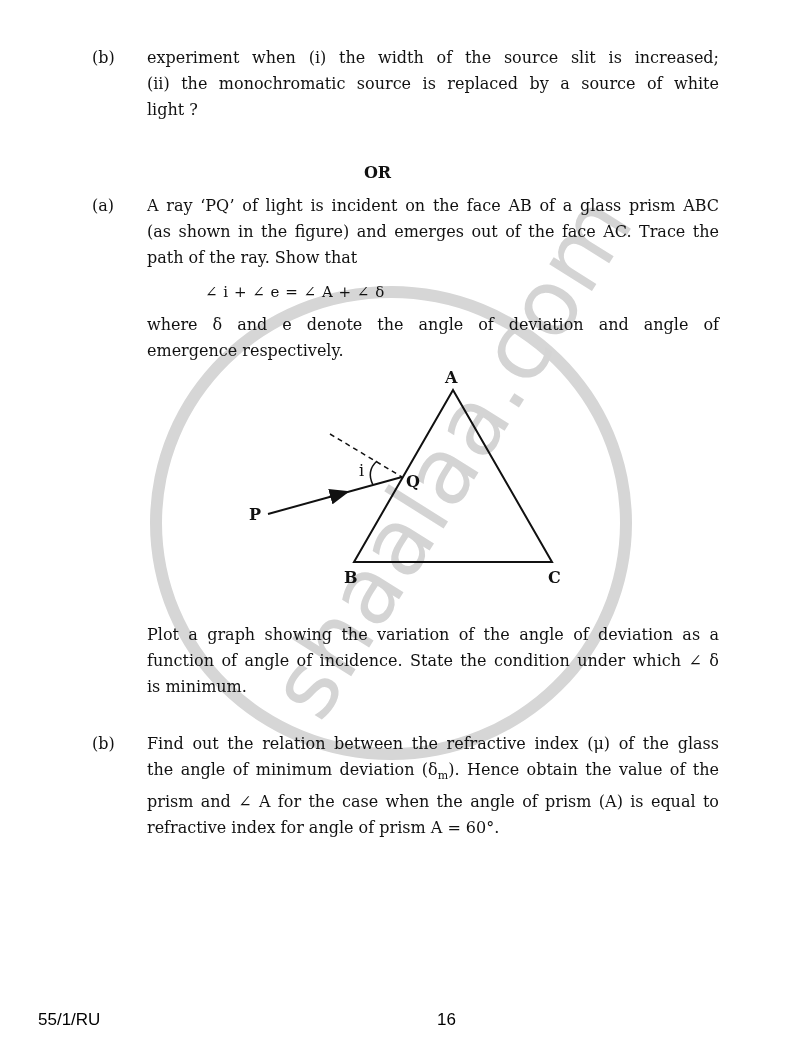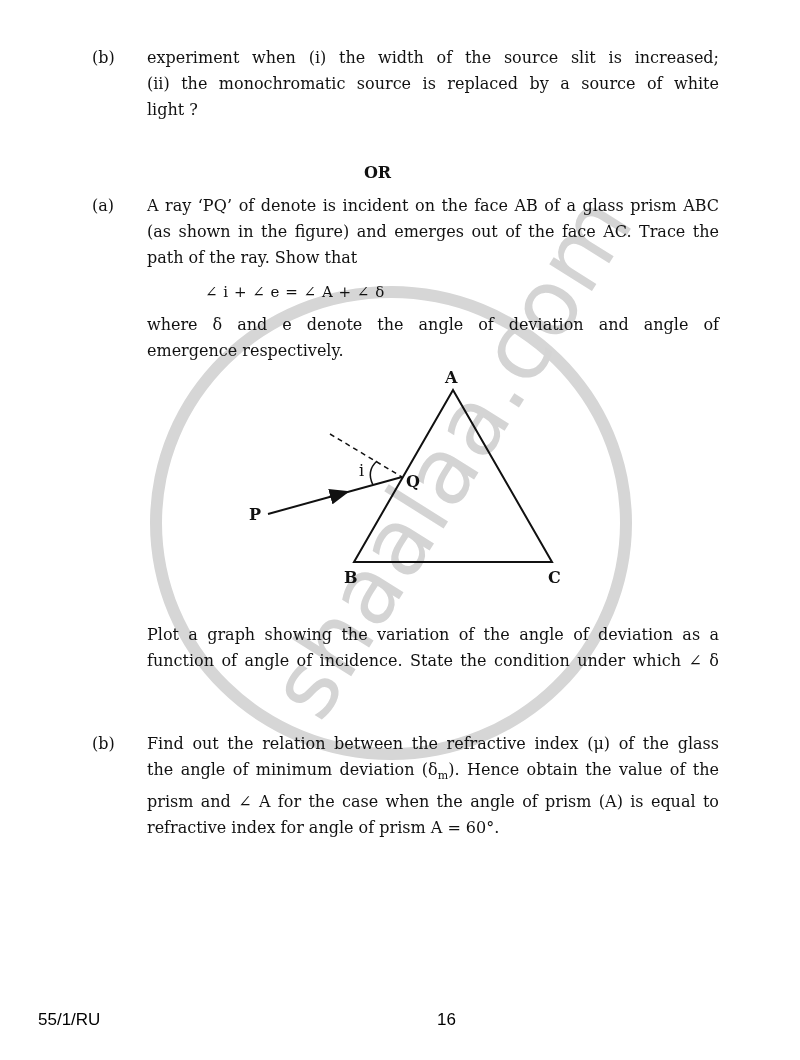--- a/index.html
+++ b/index.html
@@ -61,21 +61,21 @@
       <span class="line">(ii) the monochromatic source is replaced by a source of white</span>
       <span class="line last">light ?</span>
     </div>
   </div>
 
   <div class="or">OR</div>
 
   <div class="q-row" style="top:193px;">
     <div class="q-label">(a)</div>
     <div class="q-text">
-      <span class="line">A ray ‘PQ’ of denote is incident on the face AB of a glass prism ABC</span>
+      <span class="line">A ray ‘PQ’ of light is incident on the face AB of a glass prism ABC</span>
       <span class="line">(as shown in the figure) and emerges out of the face AC. Trace the</span>
       <span class="line last">path of the ray. Show that</span>
     </div>
   </div>
 
   <div class="formula">∠ i + ∠ e = ∠ A + ∠ δ</div>
 
   <div class="q-row" style="top:312px;">
     <div class="q-label"></div>
     <div class="q-text">
@@ -107,20 +107,21 @@
     <div style="position:absolute;left:19px;top:145px;font-weight:bold;font-size:16px;">P</div>
     <div style="position:absolute;left:176px;top:112px;font-weight:bold;font-size:16px;">Q</div>
     <div style="position:absolute;left:129px;top:101px;font-size:16px;">i</div>
   </div>
 
   <div class="q-row" style="top:596px;margin-top:26px;">
     <div class="q-label"></div>
     <div class="q-text">
       <span class="line">Plot a graph showing the variation of the angle of deviation as a</span>
       <span class="line">function of angle of incidence. State the condition under which ∠ δ</span>
+      <span class="line last">is minimum.</span>
     </div>
   </div>
 
   <div class="q-row" style="top:731px;">
     <div class="q-label">(b)</div>
     <div class="q-text">
       <span class="line">Find out the relation between the refractive index (μ) of the glass</span>
       <span class="line"><span>the angle of minimum deviation (δ</span><sub>m</sub><span>). Hence obtain the value of the</span></span>
       <span class="line">prism and ∠ A for the case when the angle of prism (A) is equal to</span>
       <span class="line last">refractive index for angle of prism A = 60°.</span>

